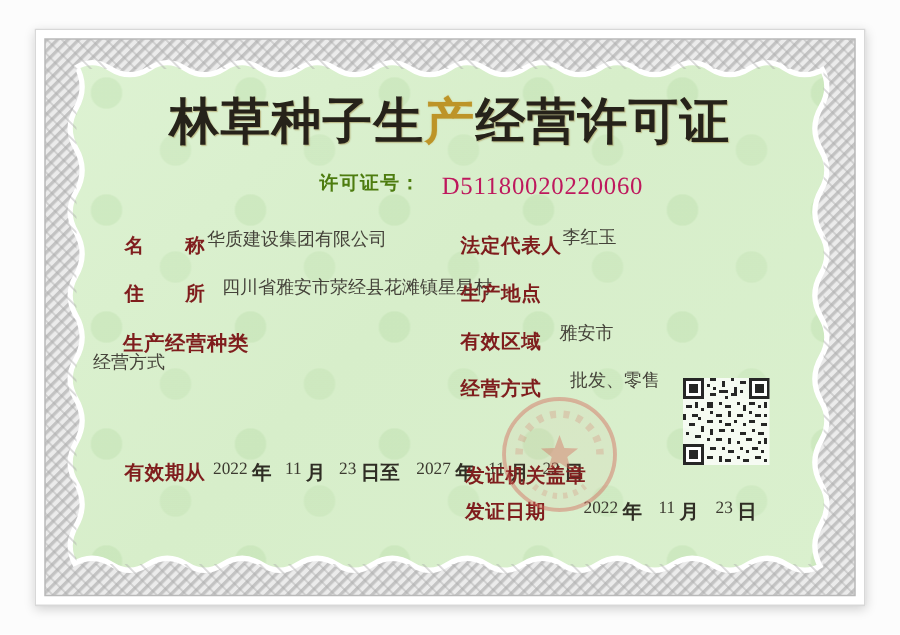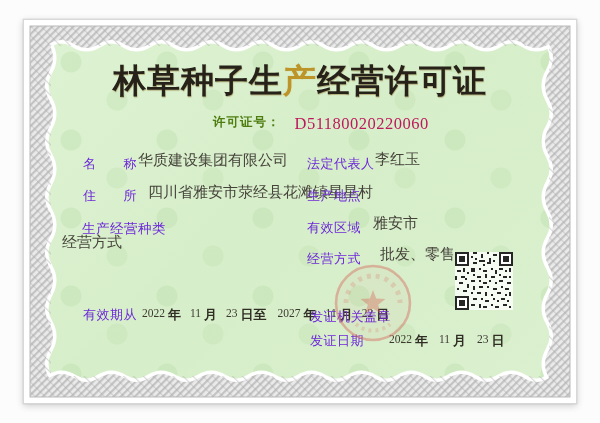--- a/index.html
+++ b/index.html
@@ -33,24 +33,24 @@
     font-family:"DejaVu Sans","Liberation Sans",sans-serif;
     text-shadow:0.6px 0.8px 0.8px rgba(140,105,30,.45);
   }
   .title .gold{color:#bd9428;text-shadow:0 0 1px rgba(189,148,40,.6);}
   .license-row{left:166px;top:72px;}
   .license-row .lbl{font-size:12.5px;vertical-align:3px;letter-spacing:1px;color:#4d7c0f;}
   .license-row .num{
     font-size:16.5px;margin-left:14px;color:#be185d;
     font-family:"Liberation Serif","DejaVu Serif",serif;letter-spacing:.5px;
   }
-  .lbl{font-size:13px;font-weight:normal;color:#6d28d9;letter-spacing:.5px;}
+  .lbl{font-size:13px;font-weight:bold;color:#7f1d1d;letter-spacing:.5px;}
   .lbl.big{font-size:13.5px;}
   .val{
-    font-size:15px;color:#45433a;
+    font-size:12px;color:#45433a;
     font-family:"Liberation Serif","DejaVu Serif",serif;
   }
   .dateline{display:flex;align-items:flex-end;}
   .dateline .num{
     font-size:11.5px;font-family:"Liberation Serif","DejaVu Serif",serif;
     color:#3c3a30;transform:translateY(-5px);margin-left:5px;
   }
   .dateline .unit{font-size:13px;font-weight:600;color:#2f2d24;margin-left:3px;}
   .dateline .num.gap{margin-left:11px;}
   .dateline .num.issue-first{margin-left:25px;}

